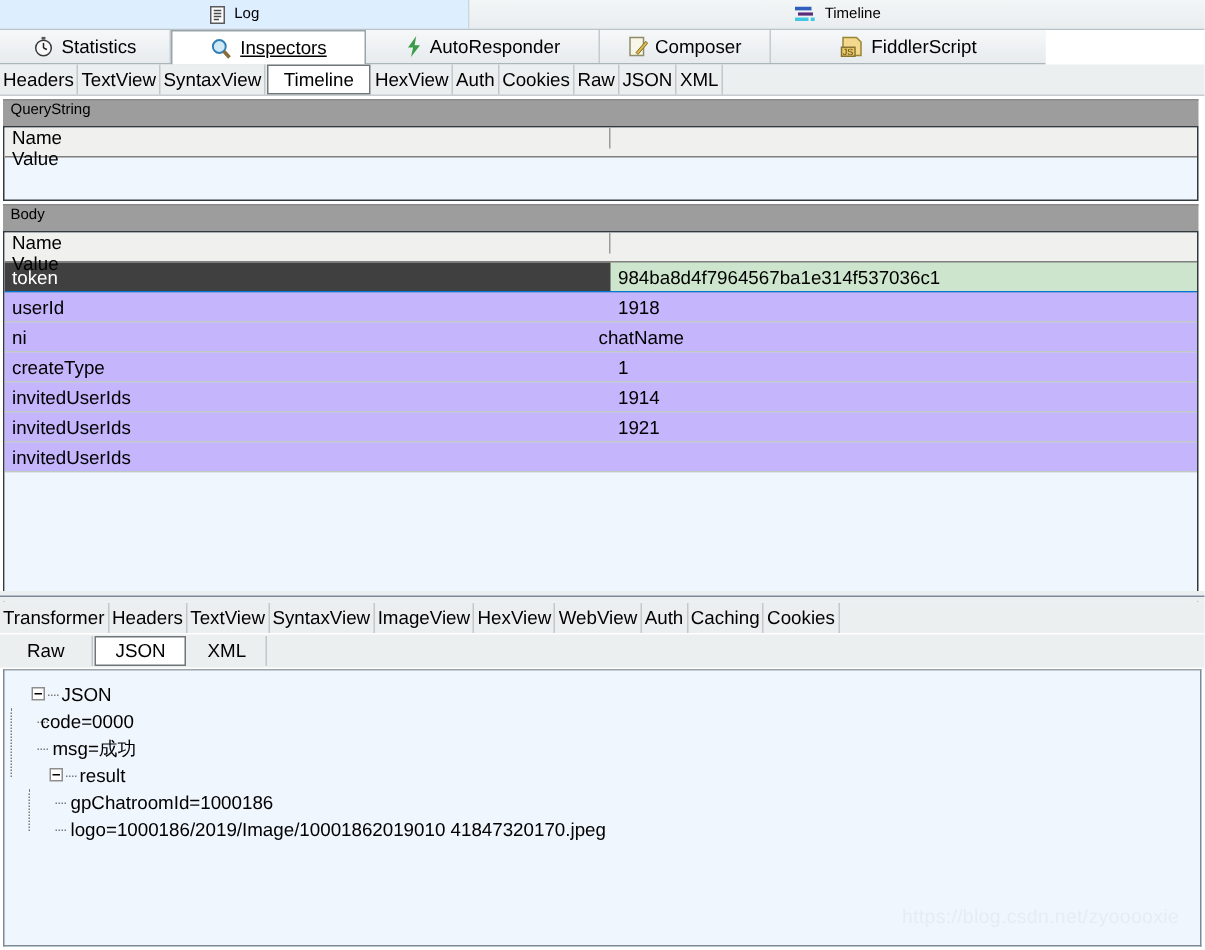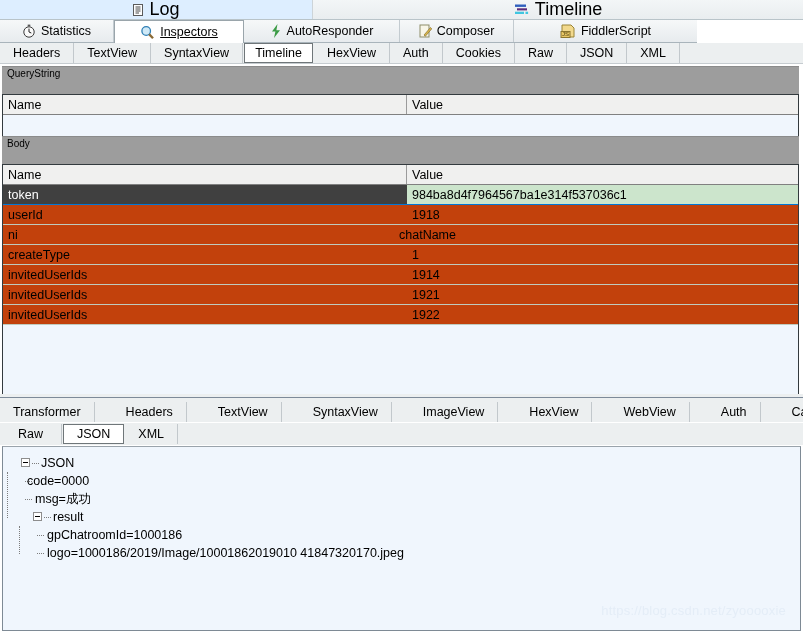--- a/index.html
+++ b/index.html
@@ -35,21 +35,21 @@
   }
   .mt {
     height: 19px;
     display: flex;
     align-items: center;
     justify-content: center;
     gap: 5px;
     box-sizing: border-box;
     border-right: 1px solid #cdd4d8;
     background: linear-gradient(to bottom,#f3f6f7 0%,#e9edef 100%);
-    font-size: 18px;
+    font-size: 10px;
     color: #000;
     white-space: nowrap;
     padding: 0 6px;
   }
   .mt.sel-light {
     background: #ddeeff;
   }
 
   
   .toprow2 {
@@ -103,41 +103,41 @@
     width: 803px; height: 22px;
     background: #eceff0;
     display: flex;
     align-items: center;
     box-sizing: border-box;
   }
   .st {
     height: 20px;
     display: flex;
     align-items: center;
-    padding: 0 13px;
+    padding: 0 2px;
     border-right: 1px solid #c2c8cc;
     font-size: 12.5px;
     white-space: nowrap;
     box-sizing: border-box;
   }
   .st.active {
     border: 1px solid #6f7679;
     background: #ffffff;
     padding: 0 10px;
     margin: 0 1px;
   }
 
   
   .panel {
     position: absolute;
     background: #ffffff;
     box-sizing: border-box;
   }
   .grouphdr {
-    height: 28px;
+    height: 18px;
     background: #9d9d9d;
     color: #000000;
     font-size: 10px;
     line-height: 13px;
     padding-left: 5px;
     box-sizing: border-box;
     border-top: 1px solid #8b8b8b;
     letter-spacing: 0px;
   }
   .gridbox {
@@ -147,35 +147,36 @@
     overflow: hidden;
     position: relative;
   }
   .ghead {
     display: flex;
     height: 20px;
     background: #f0f0ef;
     border-bottom: 1px solid #808080;
     box-sizing: border-box;
     font-size: 12.5px;
+    flex-direction: column;
   }
   .ghead .hc {
     display: flex;
     align-items: center;
     padding-left: 5px;
     box-sizing: border-box;
     border-right: 1px solid #9b9b9b;
     height: 19px;
   }
   .grow {
     display: flex;
     height: 20px;
     box-sizing: border-box;
     border-bottom: 1px solid #bfcbbf;
-    background: #c2410c;
+    background: #c4b5fd;
     font-size: 12.5px;
   }
   .grow.sel {
     background: #404040;
     color: #ffffff;
     border-bottom: 1px solid #0078d7;
   }
   .grow .gc {
     display: flex;
     align-items: center;
@@ -403,30 +404,29 @@
     <div class="grow">
       <div class="gc cname">invitedUserIds</div>
       <div class="gc cval">1914</div>
     </div>
     <div class="grow">
       <div class="gc cname">invitedUserIds</div>
       <div class="gc cval">1921</div>
     </div>
     <div class="grow">
       <div class="gc cname">invitedUserIds</div>
-      <div class="gc cval">1922</div>
     </div>
 
     <div style="position:absolute;left:0;right:0;top:160px;bottom:0;background:#f0f6fd;"></div>
   </div>
 </div>
 
 <div class="splitter" style="top:394px;"></div>
 
-<div class="subtabs" style="top:401px;border-bottom:none;gap:18px;">
+<div class="subtabs" style="top:401px;border-bottom:none;">
   <div class="st">
       <span>Transformer</span>
     </div>
   <div class="st">
       <span>Headers</span>
     </div>
   <div class="st">
       <span>TextView</span>
     </div>
   <div class="st">

